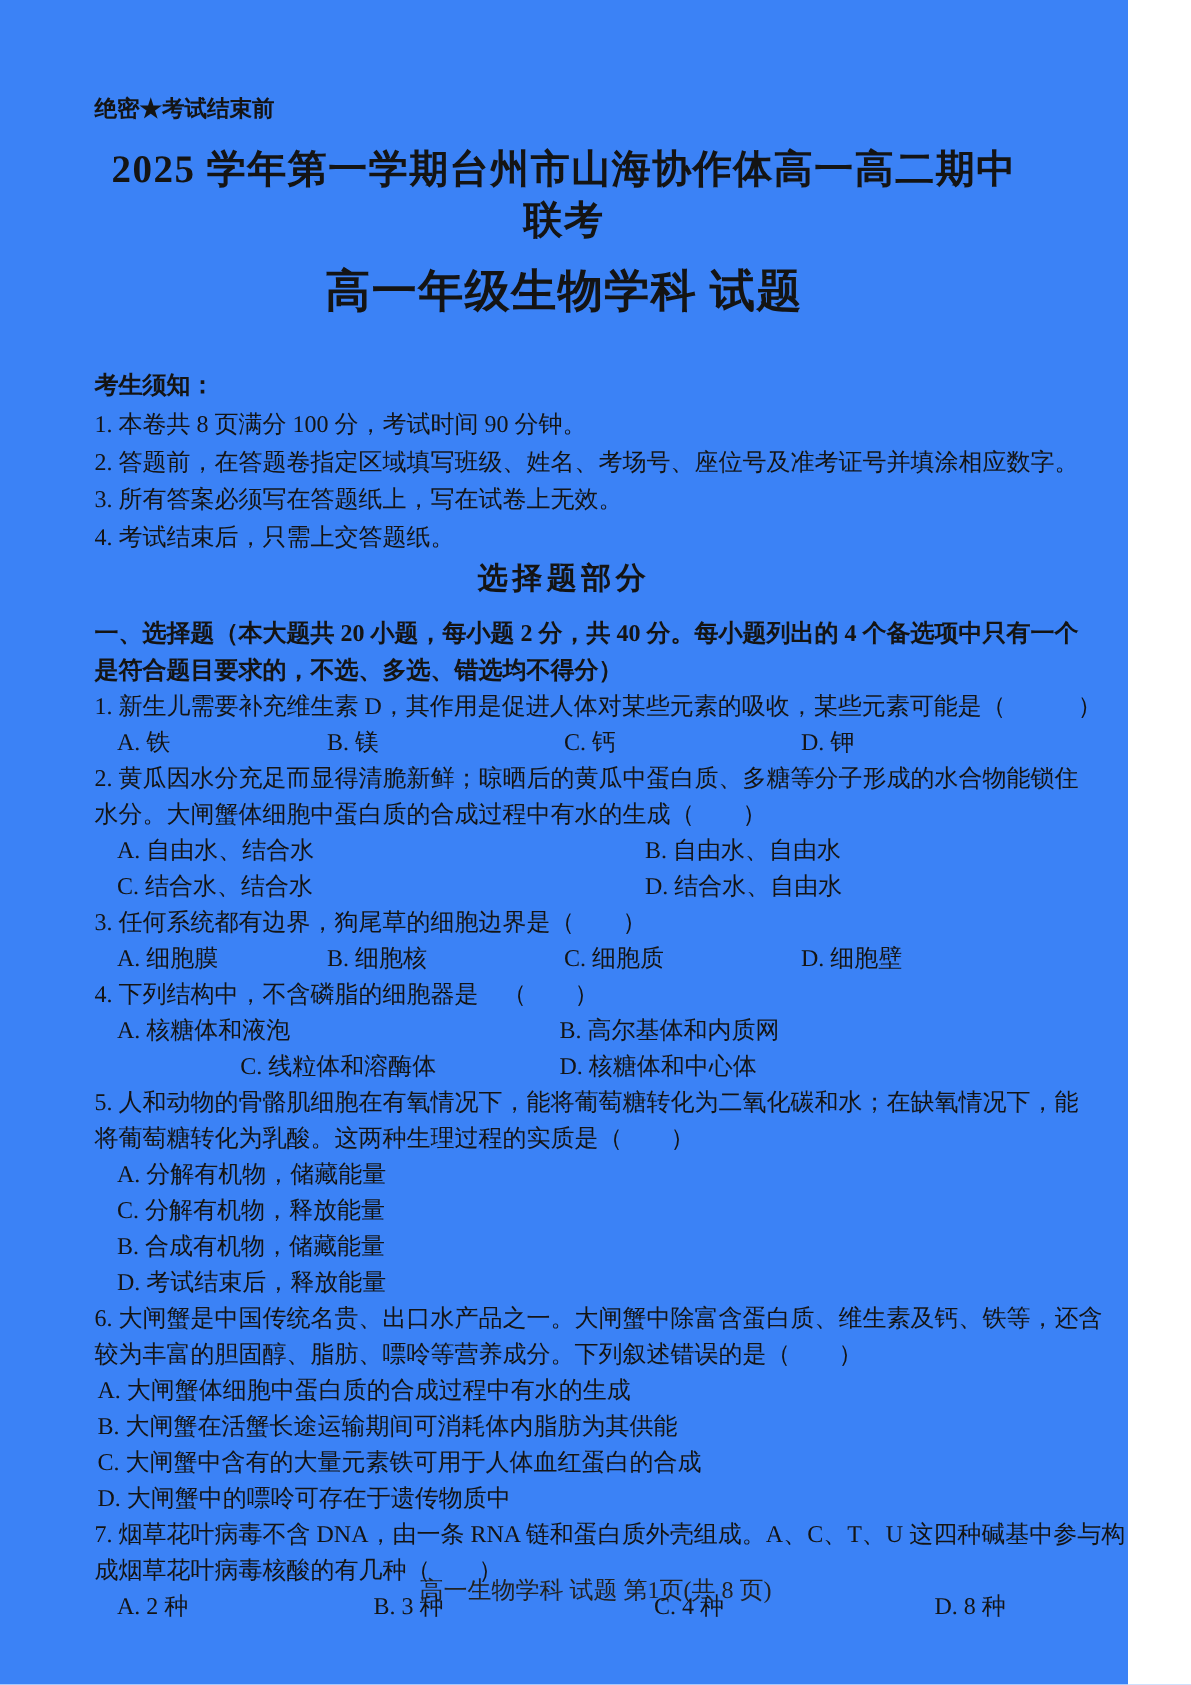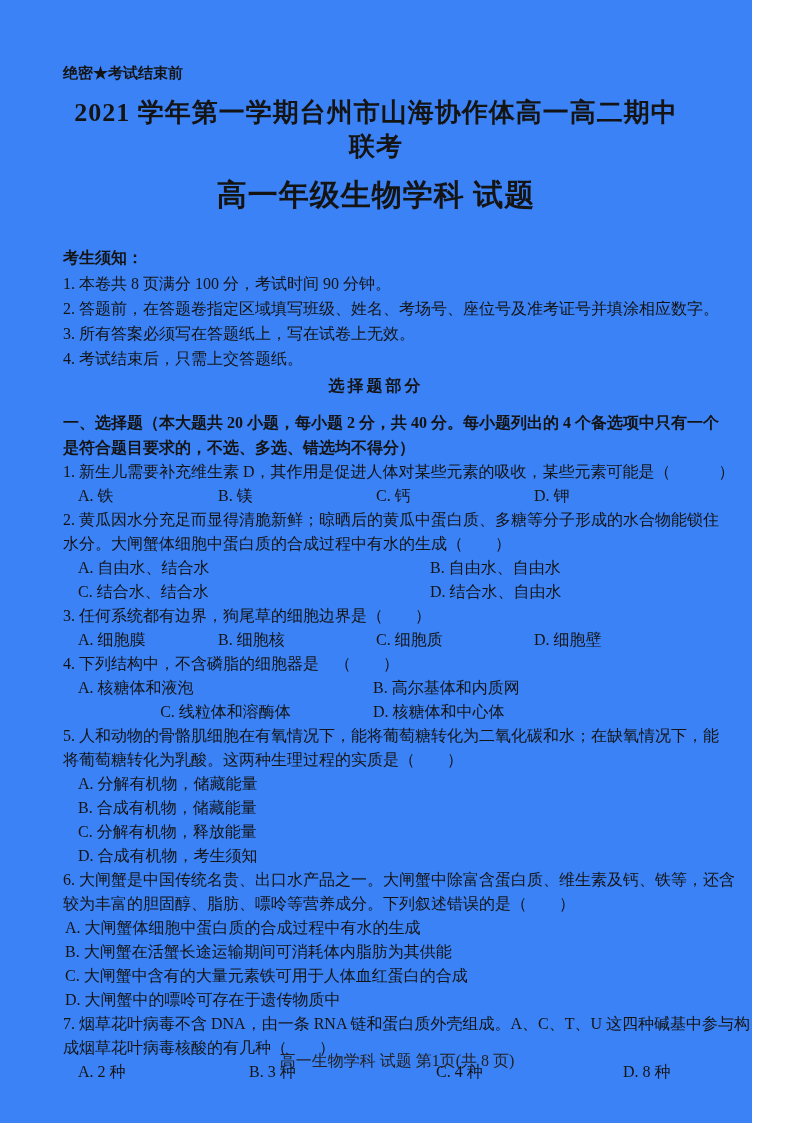--- a/index.html
+++ b/index.html
@@ -23,21 +23,21 @@
   }
   .title2{
     margin:14px 0 0 0;font-size:30px;font-weight:700;
     line-height:34px;text-align:center;letter-spacing:1px;
   }
   .notice-heading{
     margin-top:33px;font-weight:700;line-height:26px;font-size:16px;
   }
   .notice-line{line-height:25px;white-space:nowrap;}
   .section-heading{
-    font-size:16px;font-weight:700;line-height:30px;
+    font-size:20px;font-weight:700;line-height:30px;
     text-align:center;letter-spacing:3px;
   }
   .intro{margin-top:9px;font-weight:700;}
   .intro-line{line-height:25px;white-space:nowrap;}
   .questions{margin-top:0;}
   .qline{line-height:24px;white-space:nowrap;}
   .opts{margin-left:15px;}
   .opts.stack-tight{margin-left:2px;}
   .opt-row{line-height:24px;white-space:nowrap;}
   .opt{display:inline-block;vertical-align:top;white-space:nowrap;}
@@ -45,21 +45,21 @@
   .footer{
     position:absolute;left:0;top:1051px;width:794px;
     text-align:center;font-size:16px;line-height:20px;color:#222;
   }
 </style>
 </head>
 <body>
 
 <div class="page">
   <div class="secret">绝密★考试结束前</div>
-  <div class="title1">2021 学年第一学期台州市山海协作体高一高二期中联考</div>
+  <div class="title1">2025 学年第一学期台州市山海协作体高一高二期中联考</div>
   <div class="title2">高一年级生物学科 试题</div>
 
   <div class="notice-heading">考生须知：</div>
   <div class="notices" id="notice-list">
       <div class="notice-line">1. 本卷共 8 页满分 100 分，考试时间 90 分钟。</div>
       <div class="notice-line">2. 答题前，在答题卷指定区域填写班级、姓名、考场号、座位号及准考证号并填涂相应数字。</div>
       <div class="notice-line">3. 所有答案必须写在答题纸上，写在试卷上无效。</div>
       <div class="notice-line">4. 考试结束后，只需上交答题纸。</div>
     </div>
 
@@ -95,23 +95,23 @@
         <div class="opts grid2n">
           <div class="opt-row"><span class="opt" style="width: 295px;">A. 核糖体和液泡</span><span class="opt">B. 高尔基体和内质网</span></div>
           <div class="opt-row"><span class="opt" style="width: 295px; text-align: center;">C. 线粒体和溶酶体</span><span class="opt">D. 核糖体和中心体</span></div>
         </div>
       </div>
       <div class="question">
         <div class="qline">5. 人和动物的骨骼肌细胞在有氧情况下，能将葡萄糖转化为二氧化碳和水；在缺氧情况下，能</div>
         <div class="qline cont">将葡萄糖转化为乳酸。这两种生理过程的实质是（　　）</div>
         <div class="opts stack">
           <div class="opt-line">A. 分解有机物，储藏能量</div>
+          <div class="opt-line">C. 分解有机物，释放能量</div>
           <div class="opt-line">B. 合成有机物，储藏能量</div>
-          <div class="opt-line">C. 分解有机物，释放能量</div>
-          <div class="opt-line">D. 合成有机物，考生须知</div>
+          <div class="opt-line">D. 考试结束后，释放能量</div>
         </div>
       </div>
       <div class="question">
         <div class="qline">6. 大闸蟹是中国传统名贵、出口水产品之一。大闸蟹中除富含蛋白质、维生素及钙、铁等，还含</div>
         <div class="qline cont">较为丰富的胆固醇、脂肪、嘌呤等营养成分。下列叙述错误的是（　　）</div>
         <div class="opts stack-tight">
           <div class="opt-line">A. 大闸蟹体细胞中蛋白质的合成过程中有水的生成</div>
           <div class="opt-line">B. 大闸蟹在活蟹长途运输期间可消耗体内脂肪为其供能</div>
           <div class="opt-line">C. 大闸蟹中含有的大量元素铁可用于人体血红蛋白的合成</div>
           <div class="opt-line">D. 大闸蟹中的嘌呤可存在于遗传物质中</div>

